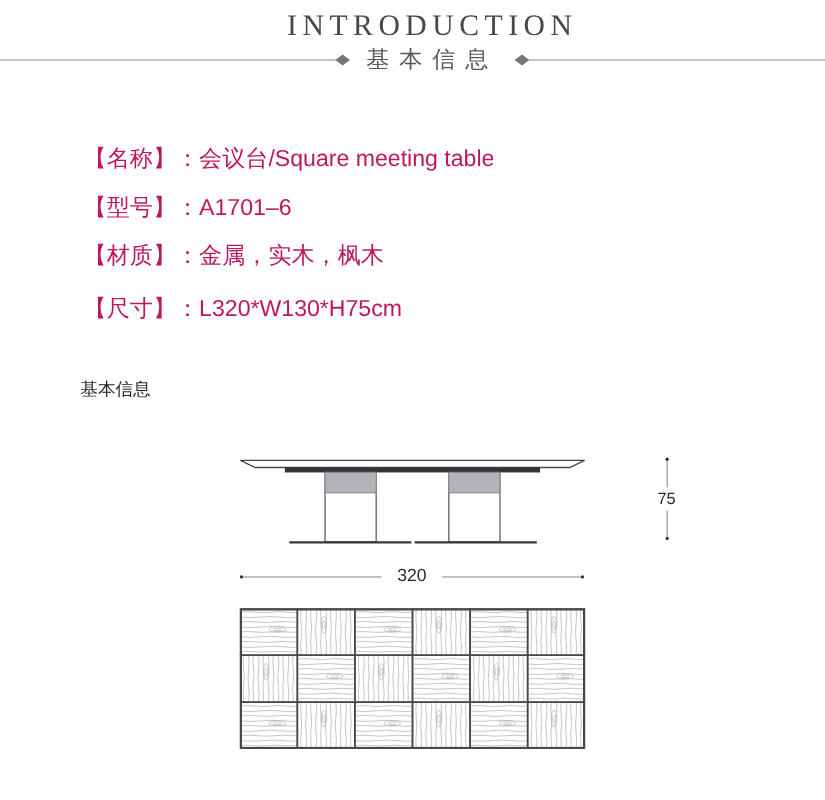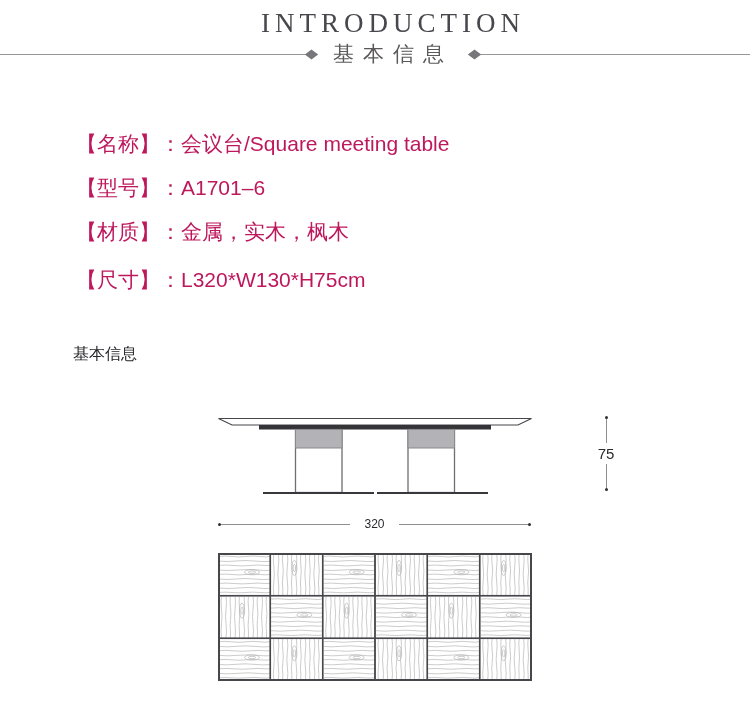--- a/index.html
+++ b/index.html
@@ -36,21 +36,21 @@
   .side-view { position:absolute; left:218px; top:417px; }
   .top-view  { position:absolute; left:218px; top:553px; }
   svg .grain path, svg .grain ellipse { fill:none; stroke:#b6b6b6; stroke-width:0.7; }
   
   .vdim { position:absolute; display:flex; flex-direction:column; align-items:center; }
   .vdim .seg { width:1px; flex:1; background:#8f8f93; }
   .vdim .dot, .hdim .dot { width:3px; height:3px; background:#2f2f33; border-radius:50%; flex:0 0 auto; }
   .vdim .lbl { font-size:15px; color:#2b2b2f; padding:3px 0; line-height:1; }
   .hdim { position:absolute; display:flex; align-items:center; }
   .hdim .seg { height:1px; flex:1; background:#8f8f93; }
-  .hdim .lbl { font-size:12px; color:#2b2b2f; padding:0 14px; line-height:1; }
+  .hdim .lbl { font-size:16px; color:#2b2b2f; padding:0 14px; line-height:1; }
   .dim75  { left:548px; top:416px; width:28px; height:75px;margin-left:44px; }
   .dim320 { left:218px; top:517px; width:313px; height:14px; }
   .dim130 { left:544px; top:555px; width:36px; height:127px; }
 </style>
 </head>
 <body>
 
 <div id="page">
 
   <div class="title">INTRODUCTION</div>

